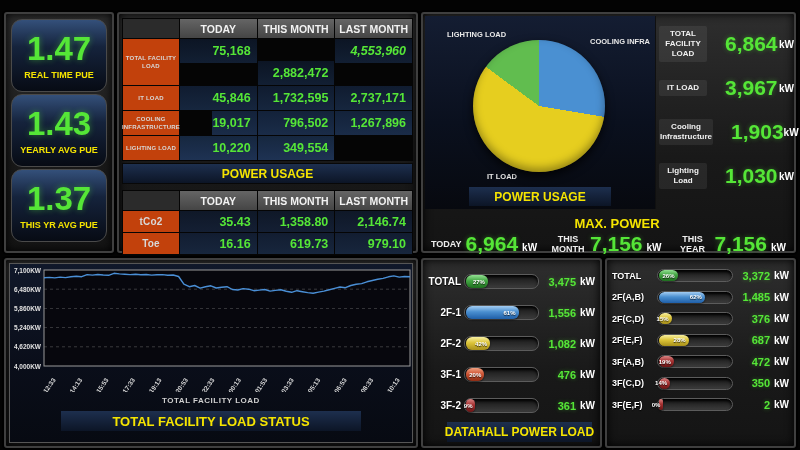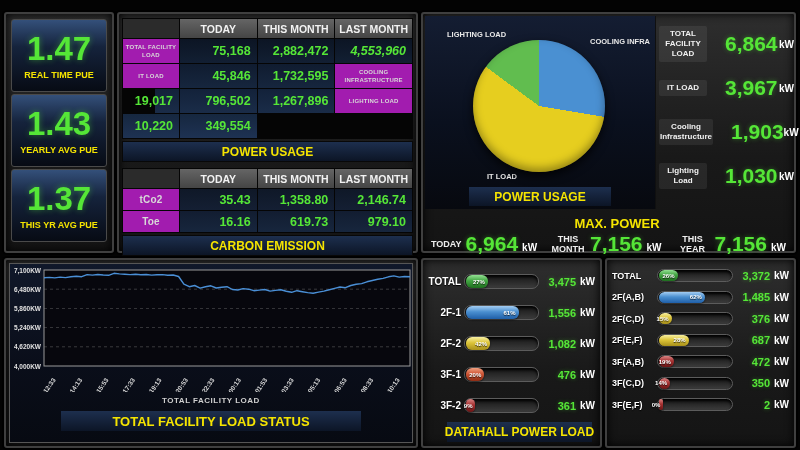--- a/index.html
+++ b/index.html
@@ -3,33 +3,33 @@
 <meta charset="utf-8">
 <style>
   html,body{margin:0;padding:0;width:800px;height:450px;background:#030303;overflow:hidden;
     font-family:"Liberation Sans",sans-serif;-webkit-font-smoothing:antialiased;}
   .dash{position:relative;width:800px;height:450px;background:#030303;}
   .panel{position:absolute;background:linear-gradient(180deg,#2e2e2e,#191919 60%,#141414);
     border:2px solid #3f3f3f;border-radius:3px;box-shadow:0 0 0 2px #000,inset 0 0 10px #000;box-sizing:border-box;}
 
   
   .pue-panel{left:4px;top:12px;width:110px;height:241px;padding:3px;}
-  .pue-box{margin:2px;height:71px;border:1px solid #4a4a4a;border-radius:3px;
+  .pue-box{margin:2px;height:71px;border:1px solid #4a4a4a;border-radius:11px;
     background:linear-gradient(180deg,#34507a 0%,#15233c 38%,#070b14 100%);
     display:flex;flex-direction:column;align-items:center;justify-content:center;}
   .pue-value{color:#55e637;font-size:33px;font-weight:bold;line-height:1;text-shadow:0 0 6px rgba(85,230,55,.45);}
   .pue-label{color:#f5e400;font-size:9px;font-weight:bold;margin-top:5px;white-space:nowrap;}
 
   
   .tables-panel{left:117px;top:12px;width:301px;height:241px;padding:4px 3px;}
   .tbl{display:grid;grid-template-columns:56px 1fr 1fr 1fr;gap:1px;background:#050505;border:1px solid #050505;}
   .th{background:linear-gradient(#656565,#454545);color:#f2f2f2;font-size:10.5px;font-weight:bold;
     display:flex;align-items:center;justify-content:center;height:19px;}
   .corner{background:#2b2b2b;height:19px;}
-  .rl{background:#a21caf;color:#d8d8d8;font-size:6px;font-weight:bold;letter-spacing:.2px;
+  .rl{background:#c2410c;color:#d8d8d8;font-size:6px;font-weight:bold;letter-spacing:.2px;
     display:flex;align-items:center;justify-content:center;text-align:center;line-height:1.4;padding:0 2px;}
   .rl.big{font-size:10px;}
   .td{color:#55e637;font-size:12.5px;font-weight:bold;display:flex;align-items:center;
     justify-content:flex-end;padding-right:6px;height:24px;}
   .td.sm{height:21px;}
   .ttl{background:linear-gradient(#1d2f4e,#0c1526);color:#f5e400;font-weight:bold;font-size:12px;
     display:flex;align-items:center;justify-content:center;height:19px;margin-top:2px;border:1px solid #080808;}
   .tbl-gap{height:6px;}
 
   
@@ -114,25 +114,26 @@
   </section>
 
   <section class="panel tables-panel">
     <div class="tbl" id="power-table">
         <div class="corner"></div>
         <div class="th">TODAY</div>
         <div class="th">THIS MONTH</div>
         <div class="th">LAST MONTH</div>
         <div class="rl">TOTAL FACILITY LOAD</div>
         <div class="td" style="background: linear-gradient(rgb(12, 21, 36), rgb(18, 31, 51));">75,168</div>
-        <div class="td" style="background: linear-gradient(rgb(12, 21, 36), rgb(18, 31, 51));">2,882,472</div>
+        <div class="td" style="background: linear-gradient(rgb(12, 21, 36), rgb(18, 31, 51)); margin-top: 22px;">2,882,472</div>
         <div class="td" style="background: linear-gradient(rgb(12, 21, 36), rgb(18, 31, 51)); font-style: italic;">4,553,960</div>
         <div class="rl">IT LOAD</div>
         <div class="td" style="background: linear-gradient(rgb(16, 28, 48), rgb(22, 38, 62));">45,846</div>
         <div class="td" style="background: linear-gradient(rgb(16, 28, 48), rgb(22, 38, 62));">1,732,595</div>
+        <div class="td" style="background: linear-gradient(rgb(16, 28, 48), rgb(22, 38, 62));">2,737,171</div>
         <div class="rl">COOLING INFRASTRUCTURE</div>
         <div class="td" style="background: linear-gradient(rgb(19, 34, 58), rgb(26, 44, 72)); margin-left: 32px;">19,017</div>
         <div class="td" style="background: linear-gradient(rgb(19, 34, 58), rgb(26, 44, 72));">796,502</div>
         <div class="td" style="background: linear-gradient(rgb(19, 34, 58), rgb(26, 44, 72));">1,267,896</div>
         <div class="rl">LIGHTING LOAD</div>
         <div class="td" style="background: linear-gradient(rgb(22, 39, 63), rgb(30, 50, 83));">10,220</div>
         <div class="td" style="background: linear-gradient(rgb(22, 39, 63), rgb(30, 50, 83));">349,554</div>
       </div>
     <div class="ttl">POWER USAGE</div>
     <div class="tbl-gap"></div>

